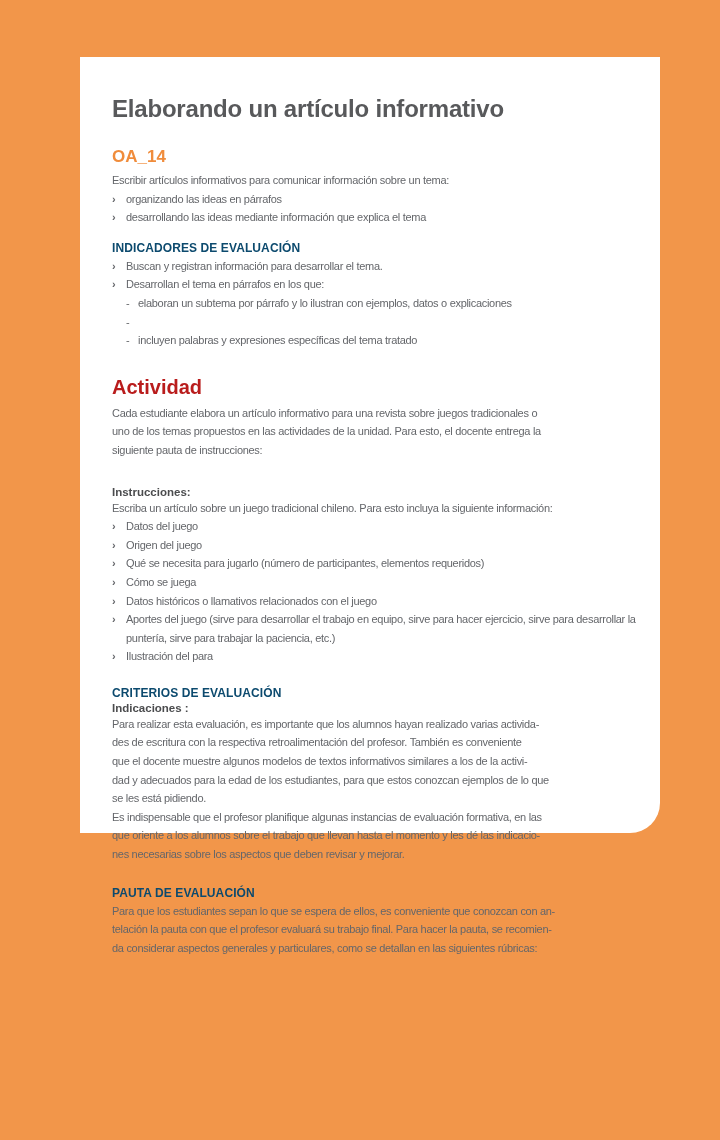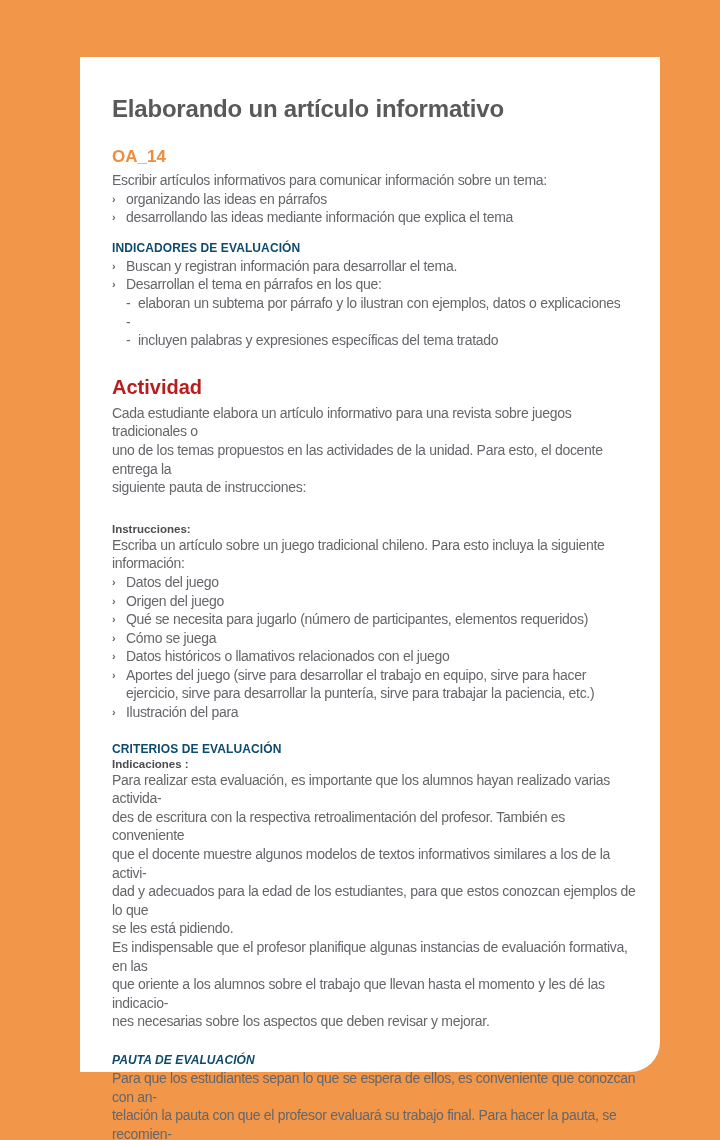--- a/index.html
+++ b/index.html
@@ -9,21 +9,21 @@
     background: #F2964A;
     font-family: "Liberation Sans", sans-serif;
     position: relative;
     overflow: hidden;
   }
   .card {
     position: absolute;
     left: 80px;
     top: 57px;
     width: 580px;
-    height: 1015px;
+    height: 776px;
     background: #FFFFFF;
     border-bottom-right-radius: 30px;
     box-sizing: border-box;
     padding: 38px 20px 0 32px;
   }
   .page-title {
     font-size: 24px;
     font-weight: bold;
     color: #58595B;
     letter-spacing: -0.2px;
@@ -48,39 +48,39 @@
     letter-spacing: 0.1px;
     margin: 16px 0 2px 0;
   }
   .sub-heading {
     font-size: 11.5px;
     font-weight: bold;
     color: #4B4C4E;
     margin: 0 0 1px 0;
   }
   .body-text, .para, .b-text, .b-marker, .d-marker {
-    font-size: 14px;
+    font-size: 11px;
     color: #64666A;
     line-height: 18.6px;
     letter-spacing: -0.3px;
   }
   .para { white-space: pre-line; margin: 0; }
   .intro { margin: 0; }
   .b-row { display: flex; }
   .b-marker {
     flex: none;
     width: 14px;
     font-weight: bold;
     font-size: 11px;
   }
   .sub-rows { padding-left: 14px; }
   .d-marker { flex: none; width: 12px; }
   .mt-26 { margin-top: 26px; }
   .mt-20 { margin-top: 20px; }
-  .mt-22 { margin-top: 22px; font-style: italic; }
+  .mt-22 { margin-top: 22px; }
   .mt-14 { margin-top: 14px; }
 </style>
 </head>
 <body>
 
 <div class="card">
 
   <h1 class="page-title">Elaborando un artículo informativo</h1>
 
   <h2 class="orange-heading">OA_14</h2>

